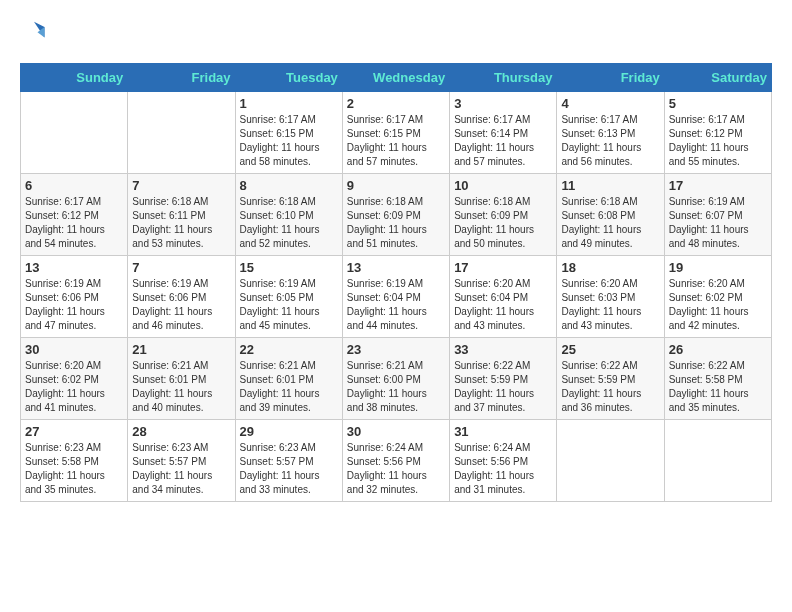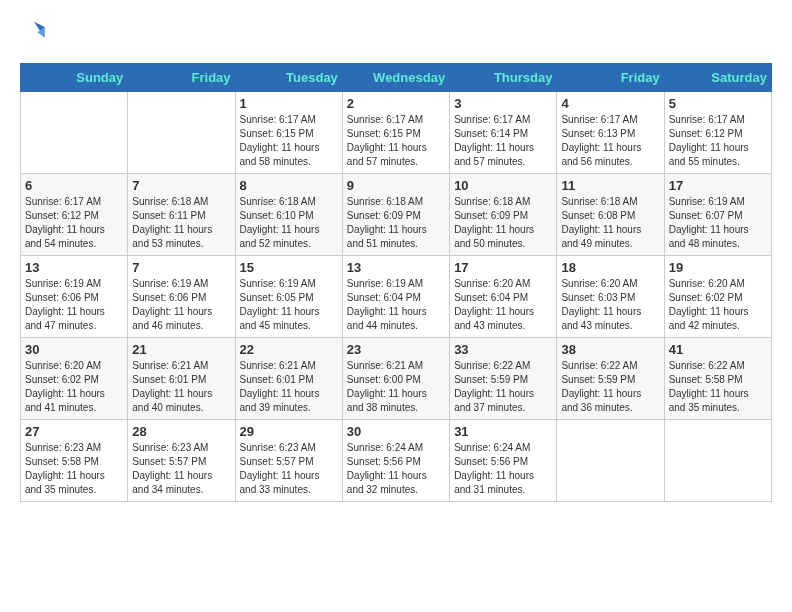--- a/index.html
+++ b/index.html
@@ -224,25 +224,25 @@
         </td>
         <td>
           <span class="day-num">23</span>
           <div class="day-info">Sunrise: 6:21 AM<br>Sunset: 6:00 PM<br>Daylight: 11 hours and 38 minutes.</div>
         </td>
         <td>
           <span class="day-num">33</span>
           <div class="day-info">Sunrise: 6:22 AM<br>Sunset: 5:59 PM<br>Daylight: 11 hours and 37 minutes.</div>
         </td>
         <td>
-          <span class="day-num">38</span>
+          <span class="day-num">25</span>
           <div class="day-info">Sunrise: 6:22 AM<br>Sunset: 5:59 PM<br>Daylight: 11 hours and 36 minutes.</div>
         </td>
         <td>
-          <span class="day-num">41</span>
+          <span class="day-num">26</span>
           <div class="day-info">Sunrise: 6:22 AM<br>Sunset: 5:58 PM<br>Daylight: 11 hours and 35 minutes.</div>
         </td>
       </tr>
       <tr>
         <td>
           <span class="day-num">27</span>
           <div class="day-info">Sunrise: 6:23 AM<br>Sunset: 5:58 PM<br>Daylight: 11 hours and 35 minutes.</div>
         </td>
         <td>
           <span class="day-num">28</span>

